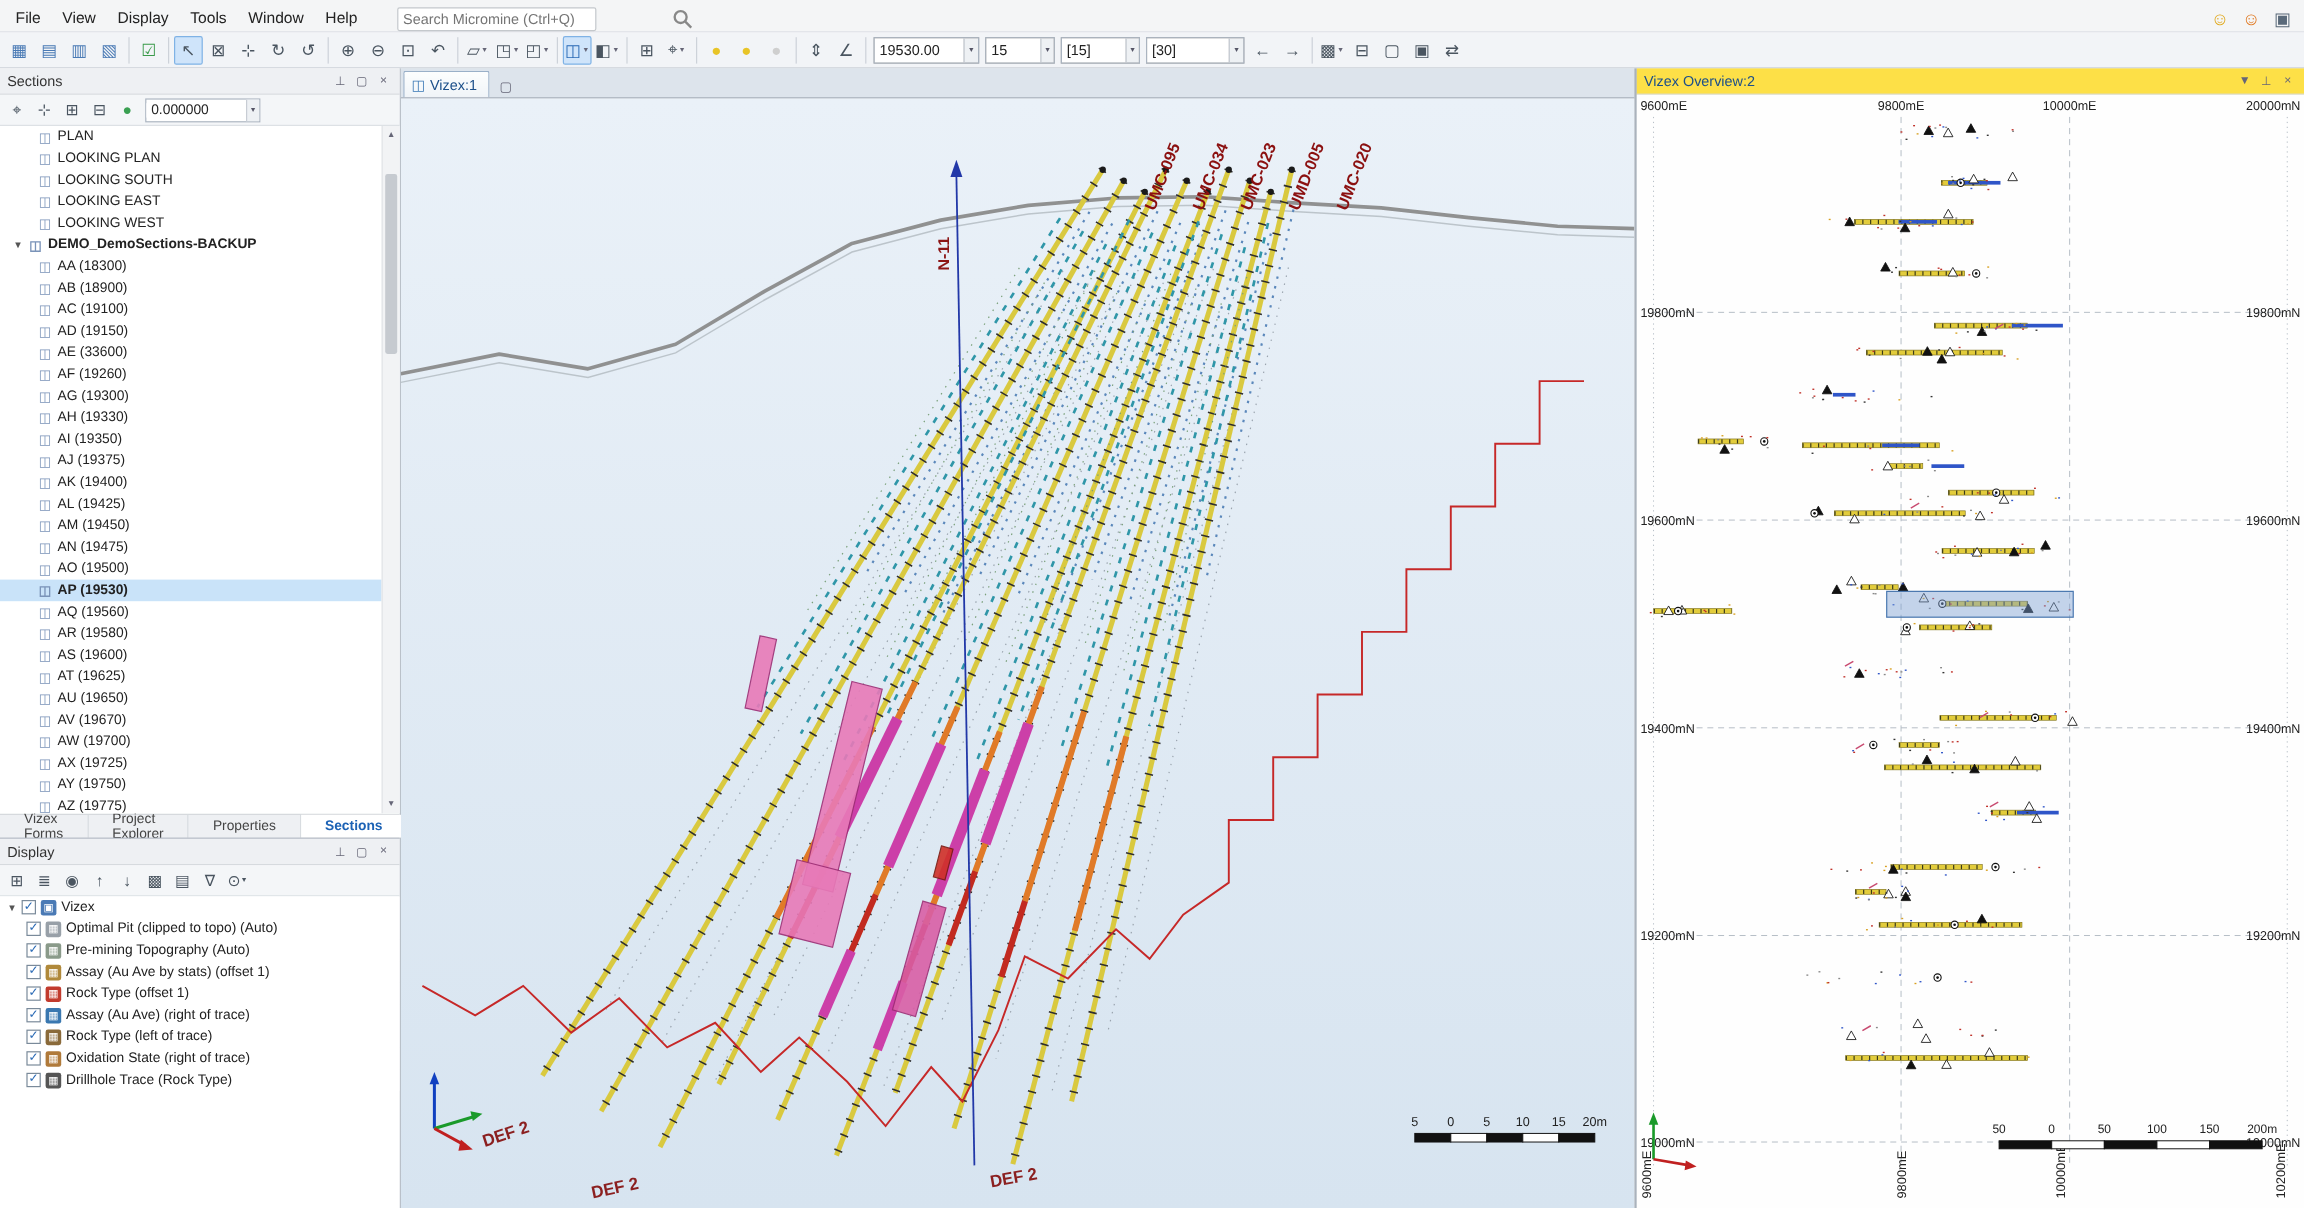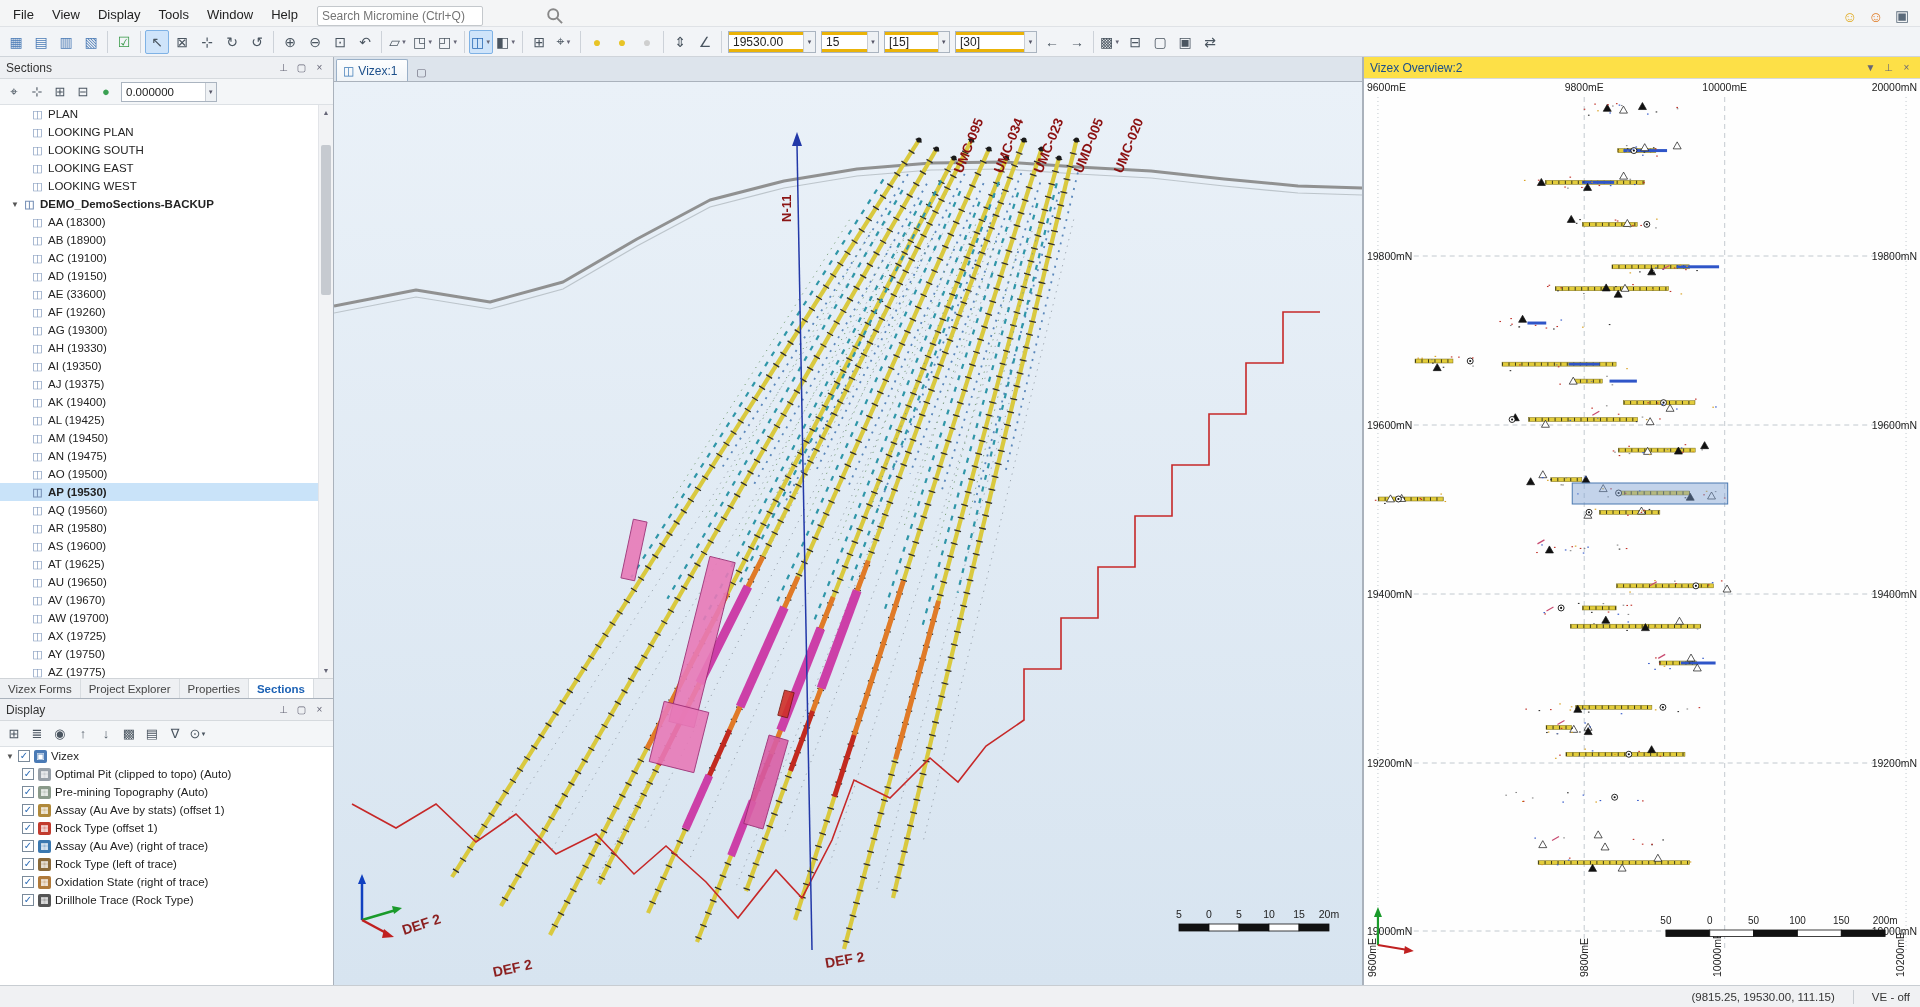--- a/index.html
+++ b/index.html
@@ -1,31 +1,31 @@
 <!DOCTYPE html>
 <html><head>
 <meta charset="utf-8">
 <style>
 *{margin:0;padding:0;box-sizing:border-box;font-family:"Liberation Sans",sans-serif;user-select:none}
 html,body{width:1920px;height:1007px;overflow:hidden;background:#e8eaed}
 #app{position:relative;width:1920px;height:1007px;display:flex;flex-direction:column}
 
 .menubar{height:27px;background:#f4f5f6;display:flex;align-items:flex-end;border-bottom:1px solid #dfe2e6;font-size:13px;color:#222;padding-left:4px}
 .menu-item{padding:4px 9px;cursor:default}
-.searchbox{display:flex;align-items:center;margin-left:10px;width:166px;height:20px;border:1px solid #c4c8cc;background:#fff;border-radius:2px;padding:0 4px}
+.searchbox{display:flex;align-items:center;margin-left:24px;width:166px;height:20px;border:1px solid #c4c8cc;background:#fff;border-radius:2px;padding:0 4px}
 .searchbox input{border:none;outline:none;flex:1;font-size:12px;color:#555;background:transparent}
 .mb-right{margin-left:auto;display:flex;align-items:center;gap:6px;padding-right:8px}
 .mb-ic{width:20px;height:20px;display:flex;align-items:center;justify-content:center;font-size:15px}
 
 .toolbar{height:30px;background:#f2f4f7;border-bottom:1px solid #cfd4da;display:flex;align-items:center;padding:0 4px;gap:1px}
 .tb-ic{min-width:24px;height:24px;display:flex;align-items:center;justify-content:center;font-size:14px;color:#4a5560;border:1px solid transparent;border-radius:2px}
 .tb-ic.active{background:#cfe4fa;border-color:#7fb2e5}
 .tb-ic .dd{font-size:6px;margin-left:1px;color:#667}
 .tb-sep{width:1px;height:22px;background:#cdd2d9;margin:0 3px}
-.tb-field{display:flex;align-items:center;height:22px;border:1px solid #aab4c0;background:#eab308;margin:0 2px}
+.tb-field{display:flex;height:22px;border:1px solid #aab4c0;background:#a3a3a3;margin:0 2px}
 .tb-field input{width:100%;border:none;outline:none;font-size:12px;padding:0 4px;color:#222}
 .tb-field .dd{width:14px;height:100%;display:flex;align-items:center;justify-content:center;font-size:6px;color:#556;background:#eef1f4;border-left:1px solid #c8cdd4}
 
 .content{flex:1;display:flex;min-height:0}
 .left-col{width:334px;display:flex;flex-direction:column;border-right:1px solid #aab2bc;background:#f4f5f6}
 .panel-title{height:22px;display:flex;align-items:center;font-size:12px;color:#333;padding:0 6px;background:#eef0f3;border-bottom:1px solid #d6dade}
 .pt-icons{margin-left:auto;display:flex;gap:3px;color:#667;font-size:10px}
 .pt-ic{width:15px;height:15px;display:flex;align-items:center;justify-content:center}
 .panel-tb{height:26px;display:flex;align-items:center;background:#f4f6f8;border-bottom:1px solid #dde1e5;padding:0 3px;gap:1px}
 .sm-ic{width:22px;height:20px;display:flex;align-items:center;justify-content:center;font-size:13px;color:#4a5560}
@@ -37,21 +37,21 @@
 .trow{height:18px;display:flex;align-items:center;white-space:nowrap;color:#222;padding-left:30px}
 .trow.parent{padding-left:8px;font-weight:bold}
 .trow.sel{background:#c9e3f9;font-weight:bold}
 .trow .chev{width:14px;text-align:center;font-size:8px;color:#555}
 .trow .ticon{width:15px;font-size:11px;color:#7a93b8;text-align:center;margin-right:3px}
 .vscroll{position:absolute;right:0;top:0;bottom:0;width:15px;background:#f2f3f5;border-left:1px solid #e2e4e8}
 .vs-btn{height:15px;display:flex;align-items:center;justify-content:center;font-size:7px;color:#667}
 .vs-thumb{position:absolute;left:2px;right:2px;top:40px;height:150px;border-radius:2px;background:#c6cad0}
 
 .ptabs{height:20px;display:flex;background:#eef0f3;border-top:1px solid #d0d4d8;font-size:11.5px;color:#444}
-.ptab{padding:2px 8px;border-right:1px solid #d8dce0;display:flex;align-items:center}
+.ptab{padding:2px 20px;border-right:1px solid #d8dce0;display:flex;align-items:center}
 .ptab.active{background:#fff;color:#1c62b5;font-weight:bold}
 
 .layers{flex:1;background:#fff;overflow:hidden}
 .lrow{height:18px;display:flex;align-items:center;padding-left:4px;font-size:11.5px;color:#222;background:#fff}
 .lrow .chev{width:12px;text-align:center;font-size:8px;color:#555}
 .cb{width:12px;height:12px;border:1px solid #7a8a9a;background:#fff;color:#2a6ab5;font-size:10px;line-height:10px;text-align:center;margin:0 4px 0 2px}
 .licon{width:13px;height:13px;margin-right:4px;font-size:9px;display:flex;align-items:center;justify-content:center;border-radius:2px;color:#fff}
 
 .main-col{flex:1;display:flex;flex-direction:column;min-width:0}
 .doctabs{height:25px;background:#dde4ec;display:flex;align-items:flex-end;padding-left:2px;border-bottom:1px solid #aab2bc}
@@ -1140,19 +1140,14 @@
               <polygon points="14,828 10,838 18,838" fill="#1a9a2a"></polygon>
               <line x1="14" y1="866" x2="44" y2="871" stroke="#c02020" stroke-width="2.2"></line>
               <polygon points="50,872 41,867 40,875" fill="#c02020"></polygon>
             </g>
           </svg>
       </div>
     </div>
 
   </div>
 
-  <div class="statusbar">
-    <span>(9815.25, 19530.00, 111.15)</span>
-    <span class="sb-sep"></span>
-    <span>VE - off</span>
-  </div>
 
 </div>
 
 </body></html>

